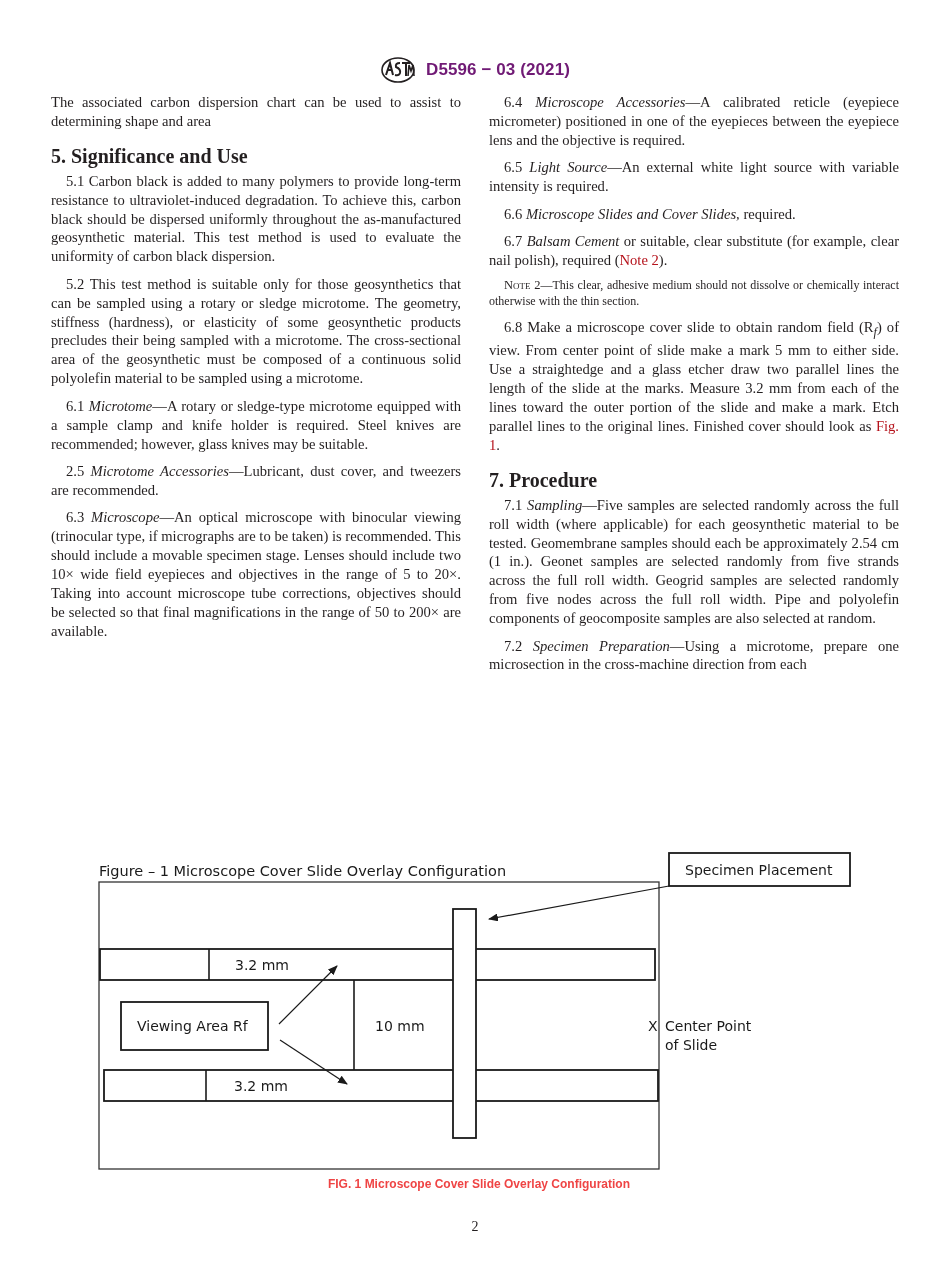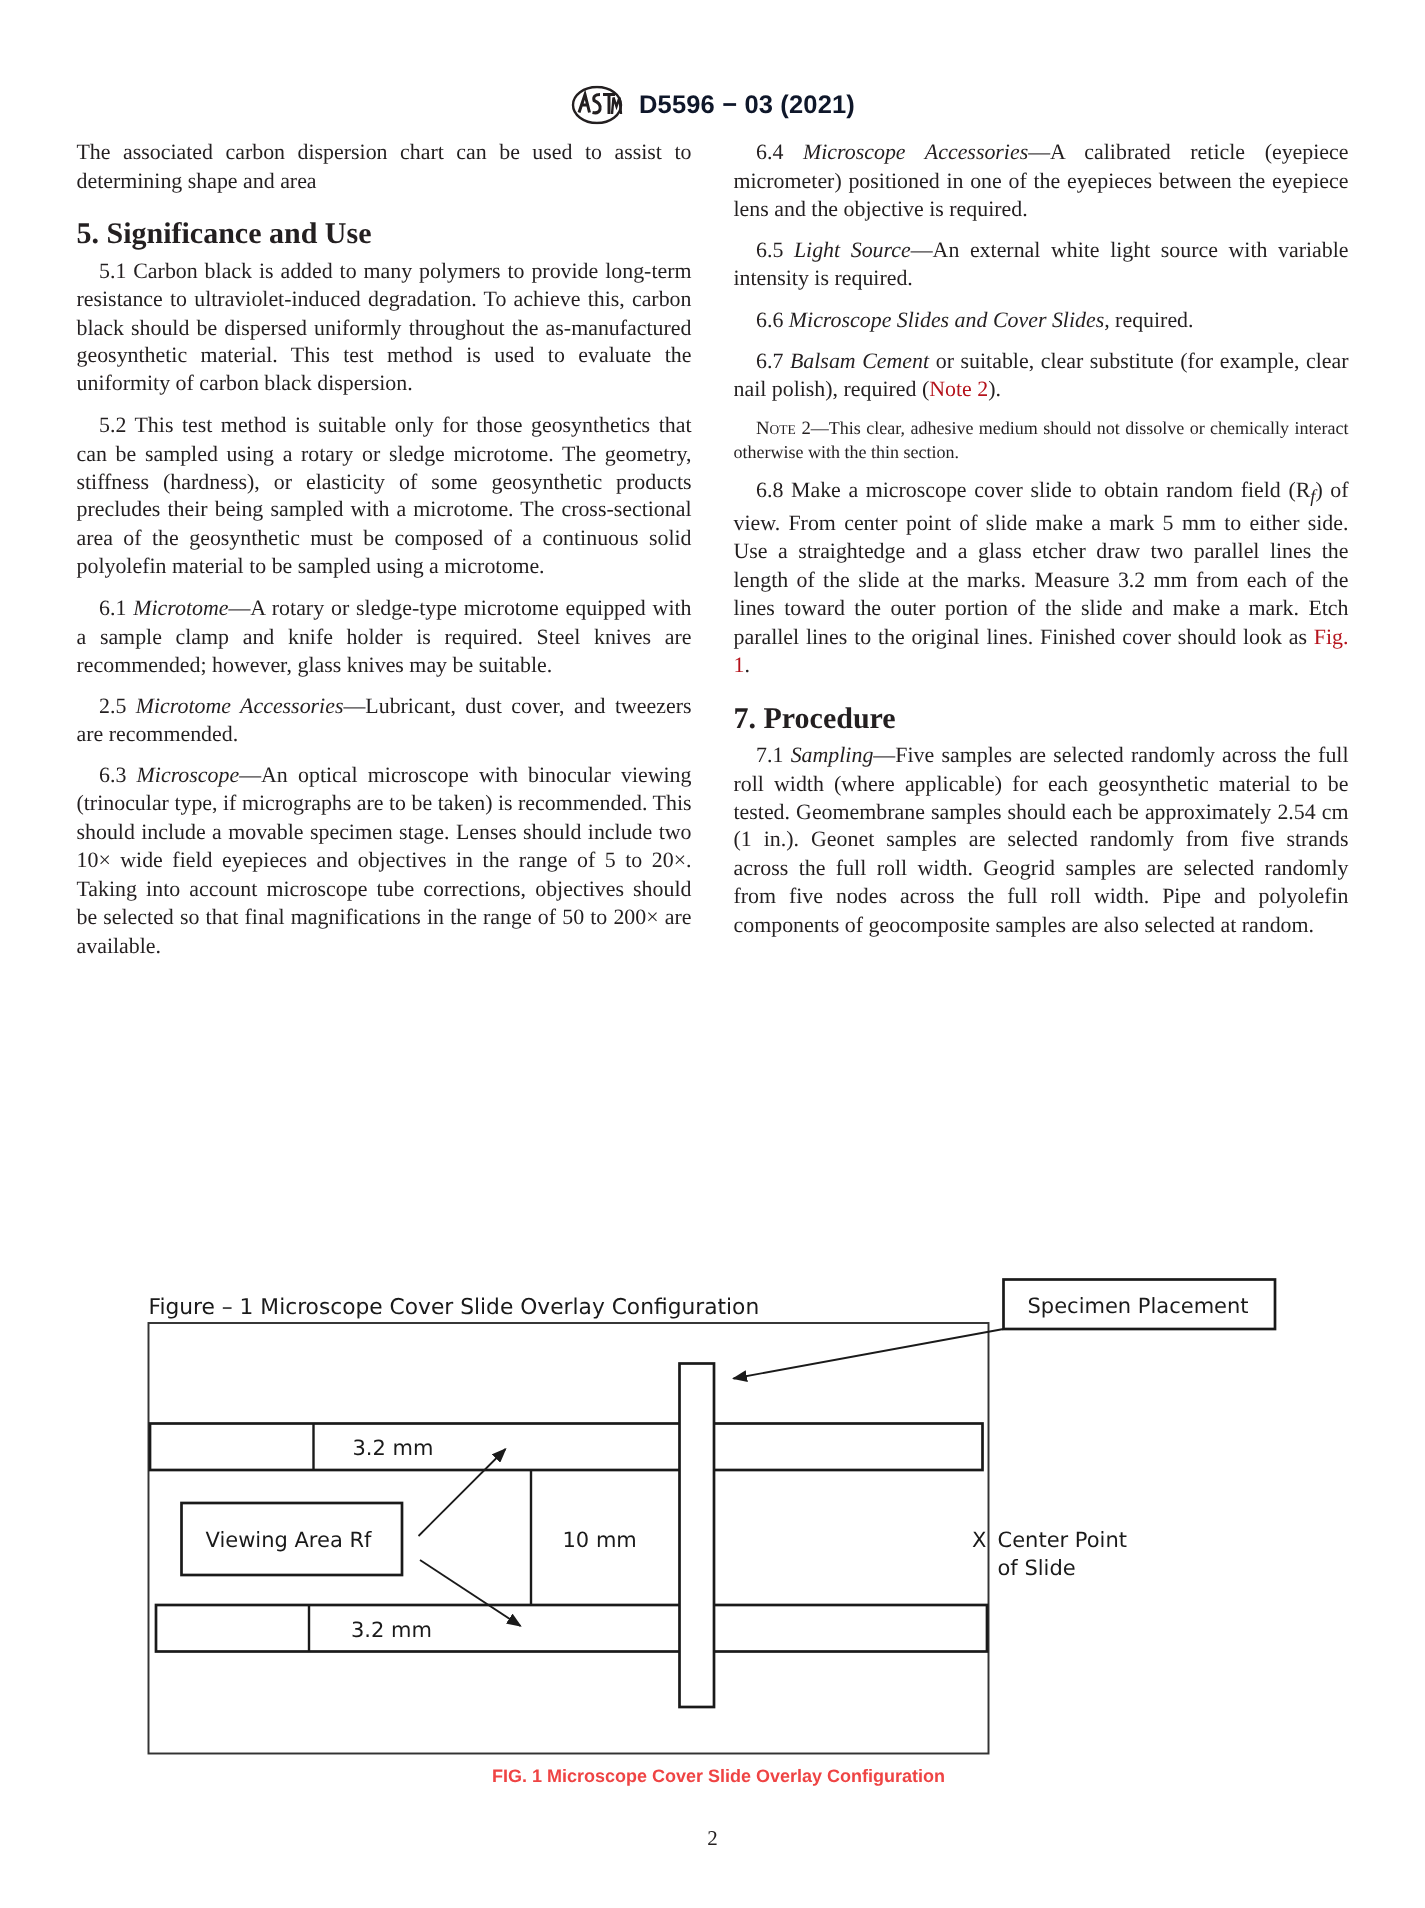--- a/index.html
+++ b/index.html
@@ -1,21 +1,21 @@
 <!DOCTYPE html>
 <html><head>
 <meta charset="utf-8">
 <style>
   html, body { margin: 0; padding: 0; background: #ffffff; }
   body { width: 950px; height: 1272px; position: relative; overflow: hidden;
          font-family: "Liberation Serif", "DejaVu Serif", serif; color: #231f20; }
   .header { position: absolute; top: 57px; left: 0; width: 950px; text-align: center; height: 26px; }
   .header .logo { display: inline-block; vertical-align: middle; width: 36px; height: 26px; margin-right: 6px; }
   .header .designation { display: inline-block; vertical-align: middle; font-family: "Liberation Sans", "DejaVu Sans", sans-serif;
-         font-weight: bold; font-size: 17px; letter-spacing: 0.1px; color: #0f172a; text-align: right; }
+         font-weight: bold; font-size: 17px; letter-spacing: 0.1px; color: #701a75; text-align: right; }
   .col { position: absolute; top: 93px; width: 410px; font-size: 14.6px; line-height: 18.9px; text-align: justify; }
   .col.left { left: 51px; }
   .col.right { left: 489px; }
   p { margin: 0 0 8.5px 0; }
   p.ind { text-indent: 15px; }
   h2 { font-size: 20px; font-weight: bold; margin: 16px 0 6px 0; line-height: 18.9px; }
   .note { font-size: 12px; line-height: 15.4px; text-indent: 15px; margin: 0 0 8.5px 0; }
   .note .sc { font-variant: small-caps; font-size: 12.5px; }
   .link { color: #b5121b; }
   i { font-style: italic; }
@@ -51,20 +51,21 @@
 
 <div class="col right">
   <p class="ind"><span>6.4 </span><i>Microscope Accessories</i><span>—A calibrated reticle (eyepiece micrometer) positioned in one of the eyepieces between the eyepiece lens and the objective is required.</span></p>
   <p class="ind"><span>6.5 </span><i>Light Source</i><span>—An external white light source with variable intensity is required.</span></p>
   <p class="ind"><span>6.6 </span><i>Microscope Slides and Cover Slides,</i><span> required.</span></p>
   <p class="ind"><span>6.7 </span><i>Balsam Cement</i><span> or suitable, clear substitute (for example, clear nail polish), required (</span><span class="link">Note 2</span><span>).</span></p>
   <p class="note"><span class="sc">Note 2</span><span>—This clear, adhesive medium should not dissolve or chemically interact otherwise with the thin section.</span></p>
   <p class="ind"><span>6.8  Make a microscope cover slide to obtain random field (R</span><sub><i>f</i></sub><span>) of view. From center point of slide make a mark 5 mm to either side. Use a straightedge and a glass etcher draw two parallel lines the length of the slide at the marks. Measure 3.2 mm from each of the lines toward the outer portion of the slide and make a mark. Etch parallel lines to the original lines. Finished cover should look as </span><span class="link">Fig. 1</span><span>.</span></p>
   <h2>7. Procedure</h2>
   <p class="ind"><span>7.1 </span><i>Sampling</i><span>—Five samples are selected randomly across the full roll width (where applicable) for each geosynthetic material to be tested. Geomembrane samples should each be approximately 2.54 cm (1 in.). Geonet samples are selected randomly from five strands across the full roll width. Geogrid samples are selected randomly from five nodes across the full roll width. Pipe and polyolefin components of geocomposite samples are also selected at random.</span></p>
+  <p class="ind"><span>7.2 </span><i>Specimen Preparation</i><span>—Using a microtome, prepare one microsection in the cross-machine direction from each</span></p>
 </div>
 
 <svg class="figure" width="950" height="360" viewBox="0 845 950 360">
   <defs>
     <marker id="arr" markerWidth="10" markerHeight="8" refX="9" refY="4" orient="auto" markerUnits="userSpaceOnUse">
       <path d="M0,0 L10,4 L0,8 Z" fill="#1a1a1a"></path>
     </marker>
   </defs>
 
   <text x="99" y="876" font-size="14.5">Figure – 1 Microscope Cover Slide Overlay Configuration</text>

